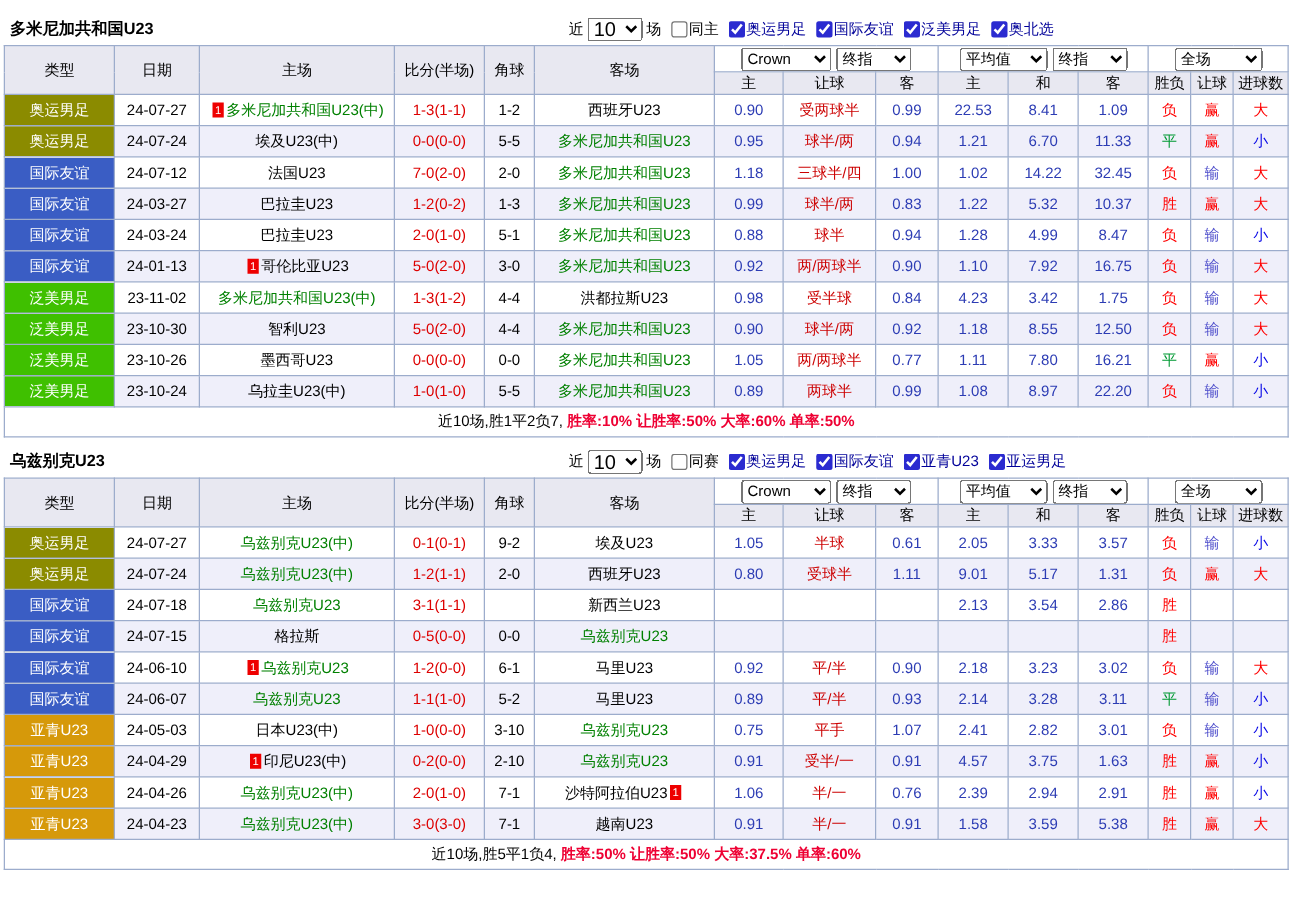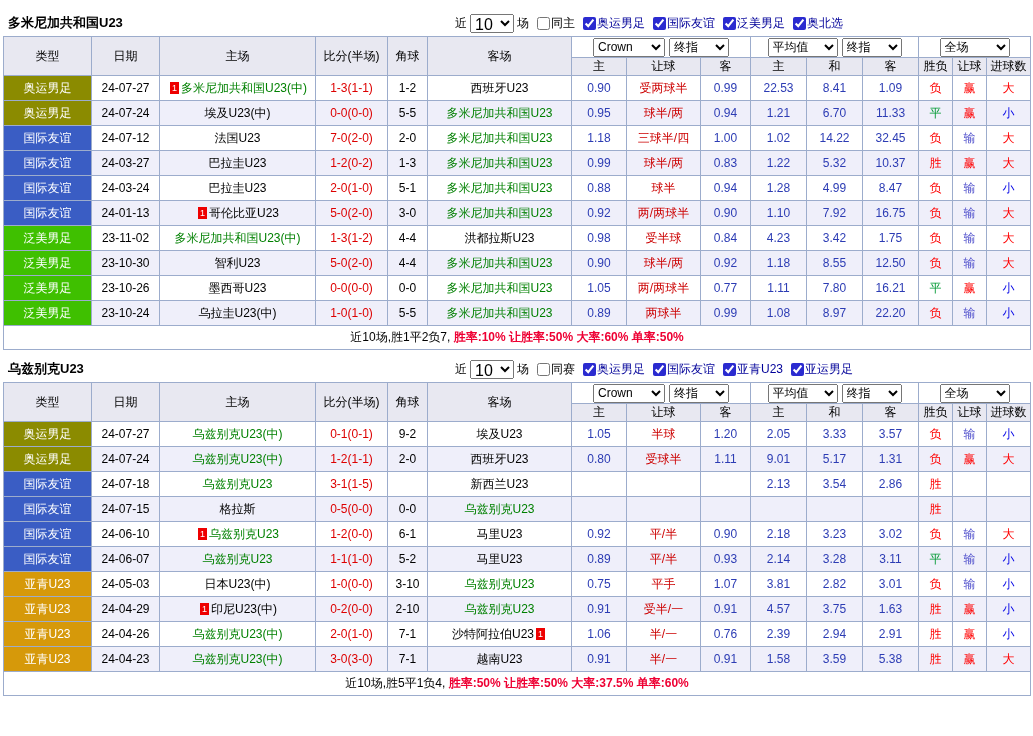--- a/index.html
+++ b/index.html
@@ -386,21 +386,21 @@
           <tbody>
             <tr>
               <td class="type" style="background: rgb(139, 139, 0);">奥运男足</td>
               <td>24-07-27</td>
               <td class="team"><span class="tname focus">乌兹别克U23(中)</span></td>
               <td class="score">0-1(0-1)</td>
               <td>9-2</td>
               <td class="team"><span class="tname">埃及U23</span></td>
               <td class="odds">1.05</td>
               <td class="line">半球</td>
-              <td class="odds">1.20</td>
+              <td class="odds">0.61</td>
               <td class="odds">2.05</td>
               <td class="odds">3.33</td>
               <td class="odds">3.57</td>
               <td style="color: rgb(255, 0, 0);">负</td>
               <td style="color: rgb(80, 80, 204);">输</td>
               <td style="color: rgb(0, 0, 230);">小</td>
             </tr>
             <tr>
               <td class="type" style="background: rgb(139, 139, 0);">奥运男足</td>
               <td>24-07-24</td>
@@ -415,21 +415,21 @@
               <td class="odds">5.17</td>
               <td class="odds">1.31</td>
               <td style="color: rgb(255, 0, 0);">负</td>
               <td style="color: rgb(255, 0, 0);">赢</td>
               <td style="color: rgb(255, 0, 0);">大</td>
             </tr>
             <tr>
               <td class="type" style="background: rgb(58, 93, 196);">国际友谊</td>
               <td>24-07-18</td>
               <td class="team"><span class="tname focus">乌兹别克U23</span></td>
-              <td class="score">3-1(1-5)</td>
+              <td class="score">3-1(1-1)</td>
               <td></td>
               <td class="team"><span class="tname">新西兰U23</span></td>
               <td class="odds"></td>
               <td class="line"></td>
               <td class="odds"></td>
               <td class="odds">2.13</td>
               <td class="odds">3.54</td>
               <td class="odds">2.86</td>
               <td style="color: rgb(255, 0, 0);">胜</td>
               <td style="color: rgb(0, 0, 0);"></td>
@@ -489,21 +489,21 @@
             <tr>
               <td class="type" style="background: rgb(214, 153, 10);">亚青U23</td>
               <td>24-05-03</td>
               <td class="team"><span class="tname">日本U23(中)</span></td>
               <td class="score">1-0(0-0)</td>
               <td>3-10</td>
               <td class="team"><span class="tname focus">乌兹别克U23</span></td>
               <td class="odds">0.75</td>
               <td class="line">平手</td>
               <td class="odds">1.07</td>
-              <td class="odds">3.81</td>
+              <td class="odds">2.41</td>
               <td class="odds">2.82</td>
               <td class="odds">3.01</td>
               <td style="color: rgb(255, 0, 0);">负</td>
               <td style="color: rgb(80, 80, 204);">输</td>
               <td style="color: rgb(0, 0, 230);">小</td>
             </tr>
             <tr>
               <td class="type" style="background: rgb(214, 153, 10);">亚青U23</td>
               <td>24-04-29</td>
               <td class="team"><span class="rank">1</span><span class="tname">印尼U23(中)</span></td>

